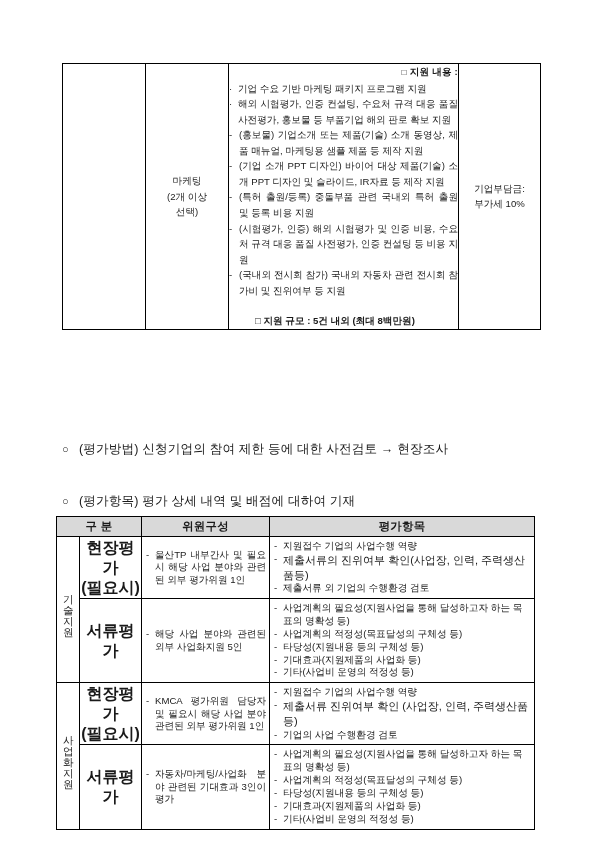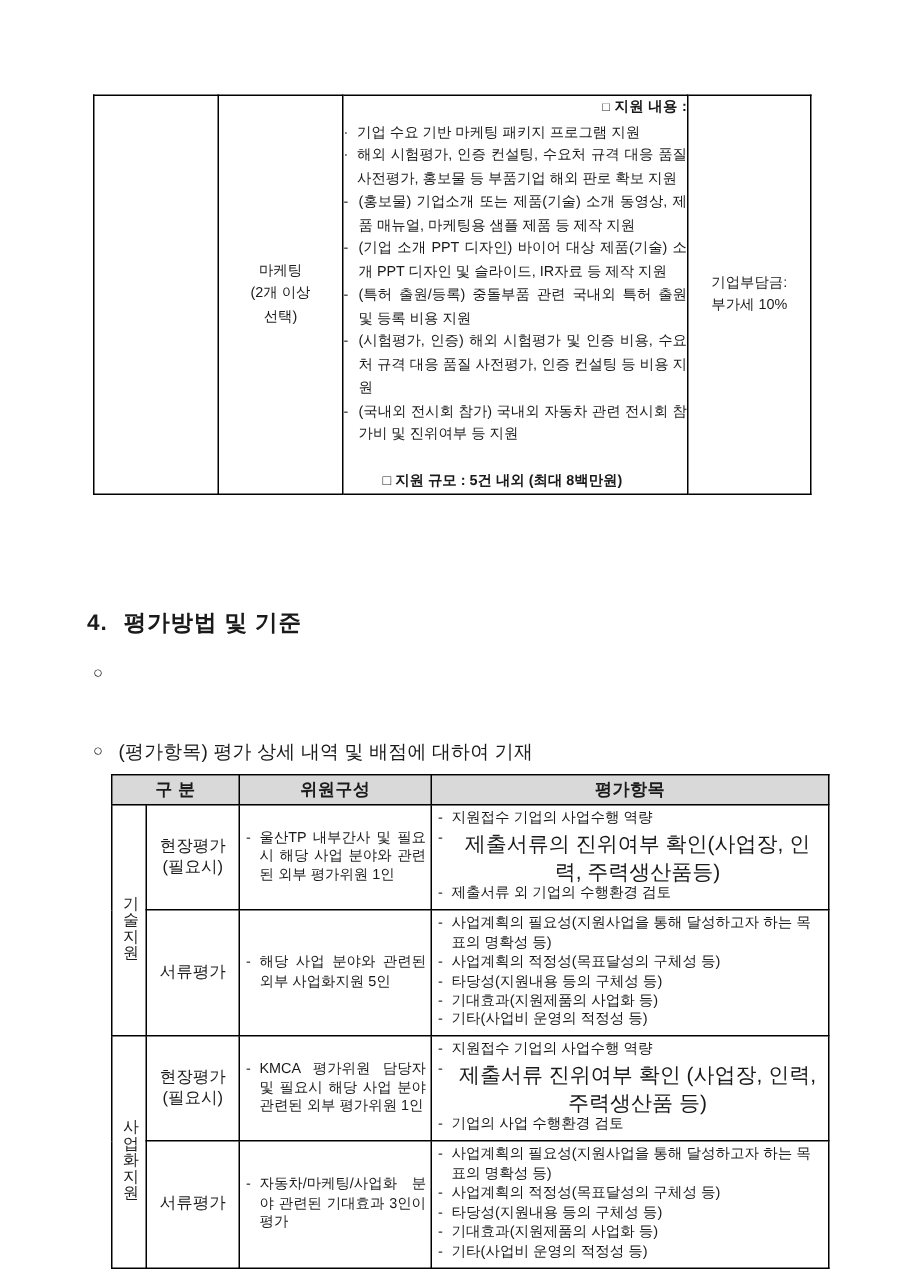--- a/index.html
+++ b/index.html
@@ -102,21 +102,21 @@
   .bullet-row .ring {
     position: absolute; left: 0; top: 1px;
     font-size: 11px;
   }
   .bullet-row .btext { display: block; padding-left: 17px; }
   .bullet-row .btext .l2 { display: block; }
 
   
   #eval-table {
     position: absolute;
-    left: 74px;
+    left: 56px;
     top: 516px;
     width: 478px;
   }
   #eval-table th, #eval-table td {
     border: 1px solid #000000;
   }
   #eval-table thead th {
     background: #d9d9d9;
     font-size: 11.4px;
     font-weight: bold;
@@ -136,40 +136,41 @@
   }
   .vert-label .vtxt {
     writing-mode: vertical-rl;
     text-orientation: upright;
     display: inline-block;
     line-height: 1.08;
   }
 
   .kind-cell {
     text-align: center;
-    font-size: 11px;
+    font-size: 16px;
     line-height: 1.25;
+    font-weight: bold;
   }
   .kind-cell .k2 { display: block; }
 
   .mini-list { list-style: none; margin: 0; padding: 3px 3px 3px 4px; }
   .mini-list > li {
     position: relative;
     padding-left: 9px;
     font-size: 9.6px;
     line-height: 1.30;
     text-align: justify;
     text-justify: inter-ideograph;
   }
   .mini-list > li .dmk { position: absolute; left: 0; top: 0; }
   .mini-list > li .t { display: block; }
   .mini-list.items > li { text-align: left; }
   .mini-list.items > li { font-size: 9.7px; line-height: 1.33; }
   .cell-mid { vertical-align: middle; }
-  .sm { font-size: 14px; text-align: center; }
+  .sm { font-size: 11px; }
 </style>
 </head>
 <body>
 
 <div class="page">
 
   <table class="doc-table" id="top-table">
     <colgroup>
       <col class="col-a">
         <col class="col-b">
@@ -235,28 +236,25 @@
         </td>
 
         <td class="cell-center">
           <span class="ln">기업부담금:</span>
           <span class="ln">부가세 10%</span>
         </td>
       </tr>
     </tbody>
   </table>
 
-  <div id="section-heading">
-    <span class="num">4.</span>
-    <span>평가방법 및 기준</span>
-  </div>
 
   <div class="bullet-row" id="bullet-1">
     <span class="ring">○</span>
     <span class="btext">
+      <span>(평가방법) 신청기업의 참여 제한 등에 대한 사전검토 → 현장조사</span>
     </span>
   </div>
 
   <div class="bullet-row" id="bullet-2">
     <span class="ring">○</span>
     <span class="btext">
       <span>(평가항목) 평가 상세 내역 및 배점에 대하여 기재</span>
     </span>
   </div>
 

